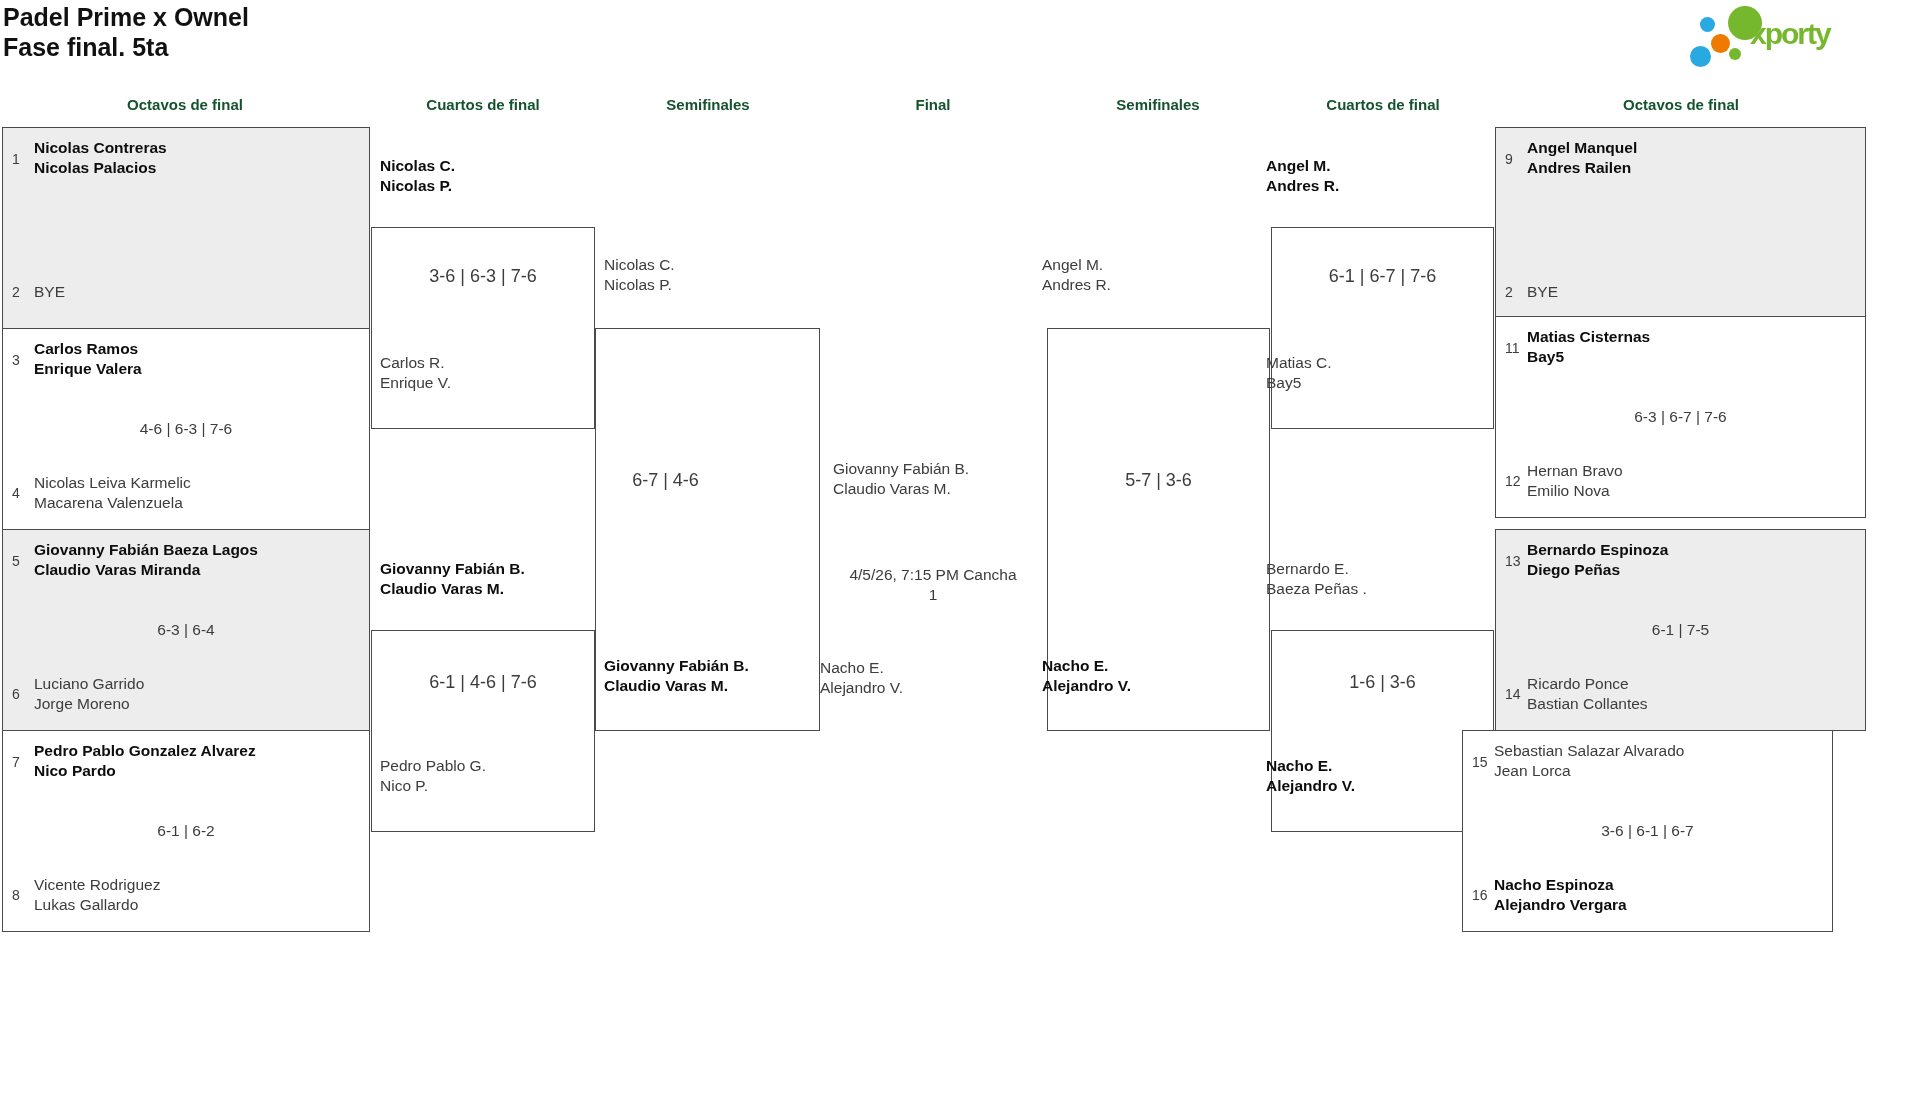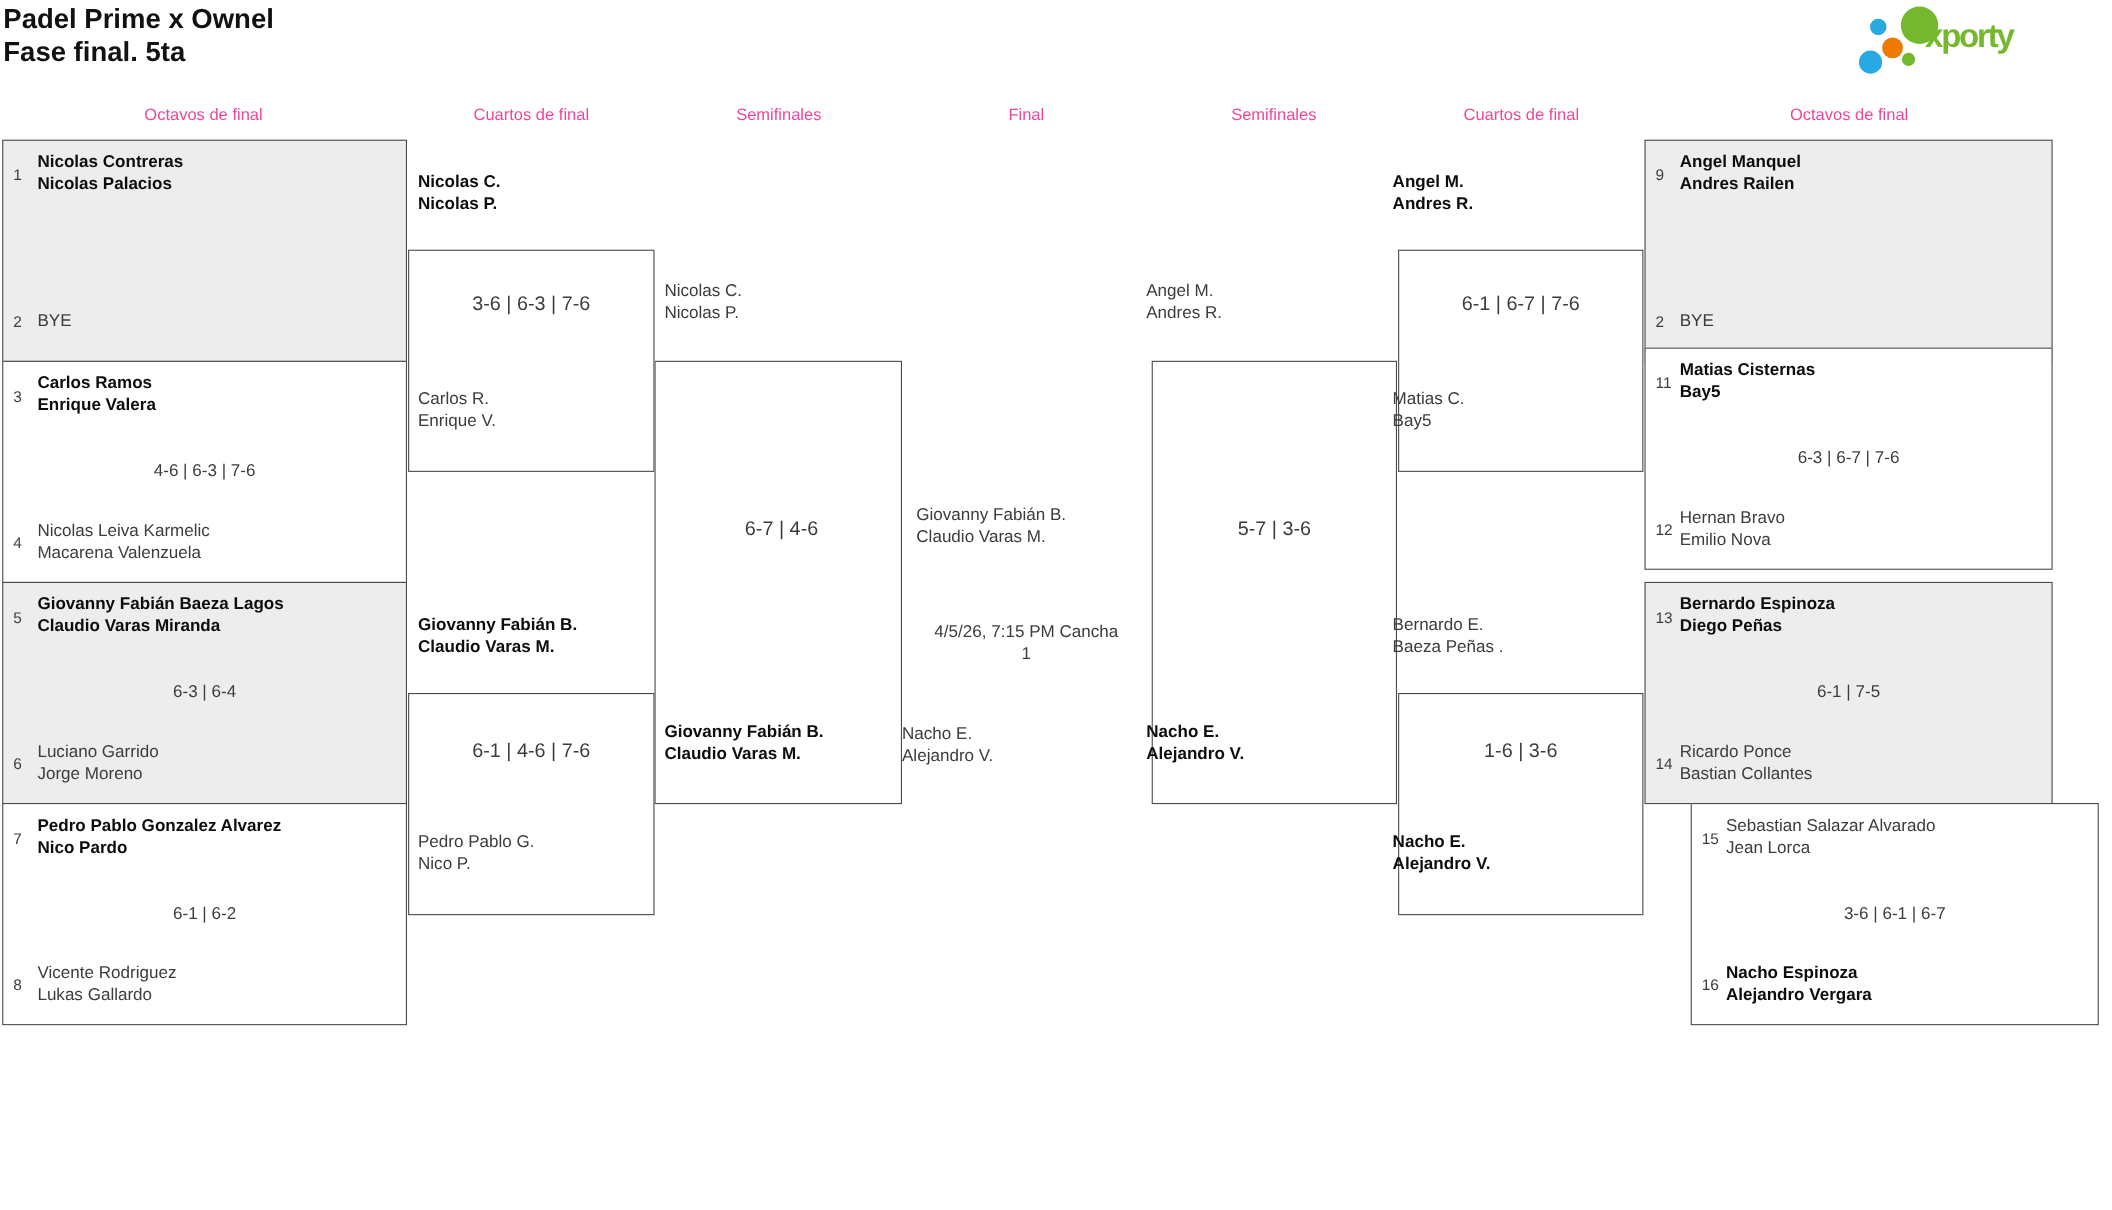--- a/index.html
+++ b/index.html
@@ -1,19 +1,19 @@
 <!DOCTYPE html>
 <html><head>
 <meta charset="utf-8">
 <style>
   html,body{margin:0;padding:0;background:#fff;}
   .stage{position:relative;width:1920px;height:1100px;background:#ffffff;overflow:hidden;
          font-family:"Liberation Sans",sans-serif;color:#111;}
   .title{position:absolute;left:3px;top:2px;font-size:25px;font-weight:700;line-height:30px;color:#111;}
-  .round-header{position:absolute;top:96px;width:250px;text-align:center;font-size:15px;font-weight:400;color:#ec4899;}
+  .round-header{position:absolute;top:96px;width:250px;text-align:center;font-size:15px;font-weight:700;color:#14532d;}
   .box{position:absolute;border:1px solid #4a4a4a;box-sizing:border-box;background:#ffffff;}
   .box.gray{background:#ededed;}
   .team{position:absolute;}
   .team-line{font-size:15.5px;line-height:20px;color:#3c3c3c;white-space:nowrap;}
   .winner .team-line{font-weight:700;color:#0d0d0d;}
   .t1{top:10px;left:31px;}
   .t2{bottom:16px;left:31px;}
   .t2.single{bottom:26px;}
   .seed{position:absolute;left:9px;font-size:14px;line-height:20px;color:#3c3c3c;}
   .s1{top:21px;}
@@ -129,21 +129,21 @@
   <div class="entrant" style="left:380px;top:756px">
     <div class="team-line">Pedro Pablo G.</div>
     <div class="team-line">Nico P.</div>
   </div>
 
   <div class="box" style="left:595px;top:328px;width:225px;height:403px"></div>
   <div class="entrant" style="left:604px;top:255px">
     <div class="team-line">Nicolas C.</div>
     <div class="team-line">Nicolas P.</div>
   </div>
-  <div class="score-abs" style="left:620px;top:470px;width:181px">6-7 | 4-6</div>
+  <div class="score-abs" style="left:575px;top:470px;width:181px">6-7 | 4-6</div>
   <div class="entrant winner" style="left:604px;top:656px">
     <div class="team-line">Giovanny Fabián B.</div>
     <div class="team-line">Claudio Varas M.</div>
   </div>
 
   <div class="entrant" style="left:833px;top:459px">
     <div class="team-line">Giovanny Fabián B.</div>
     <div class="team-line">Claudio Varas M.</div>
   </div>
   <div class="final-info" style="left:822px;top:565px;width:222px">
@@ -221,21 +221,21 @@
       <div class="team-line">Diego Peñas</div>
     </div>
     <div class="score">6-1 | 7-5</div>
     <div class="seed s2">14</div>
     <div class="team t2">
       <div class="team-line">Ricardo Ponce</div>
       <div class="team-line">Bastian Collantes</div>
     </div>
   </div>
 
-  <div class="box r16" style="left:1537px;top:730px;width:371px;height:202px">
+  <div class="box r16" style="left:1462px;top:730px;width:371px;height:202px">
     <div class="seed s1">15</div>
     <div class="team t1">
       <div class="team-line">Sebastian Salazar Alvarado</div>
       <div class="team-line">Jean Lorca</div>
     </div>
     <div class="score">3-6 | 6-1 | 6-7</div>
     <div class="seed s2">16</div>
     <div class="team t2 winner">
       <div class="team-line">Nacho Espinoza</div>
       <div class="team-line">Alejandro Vergara</div>

